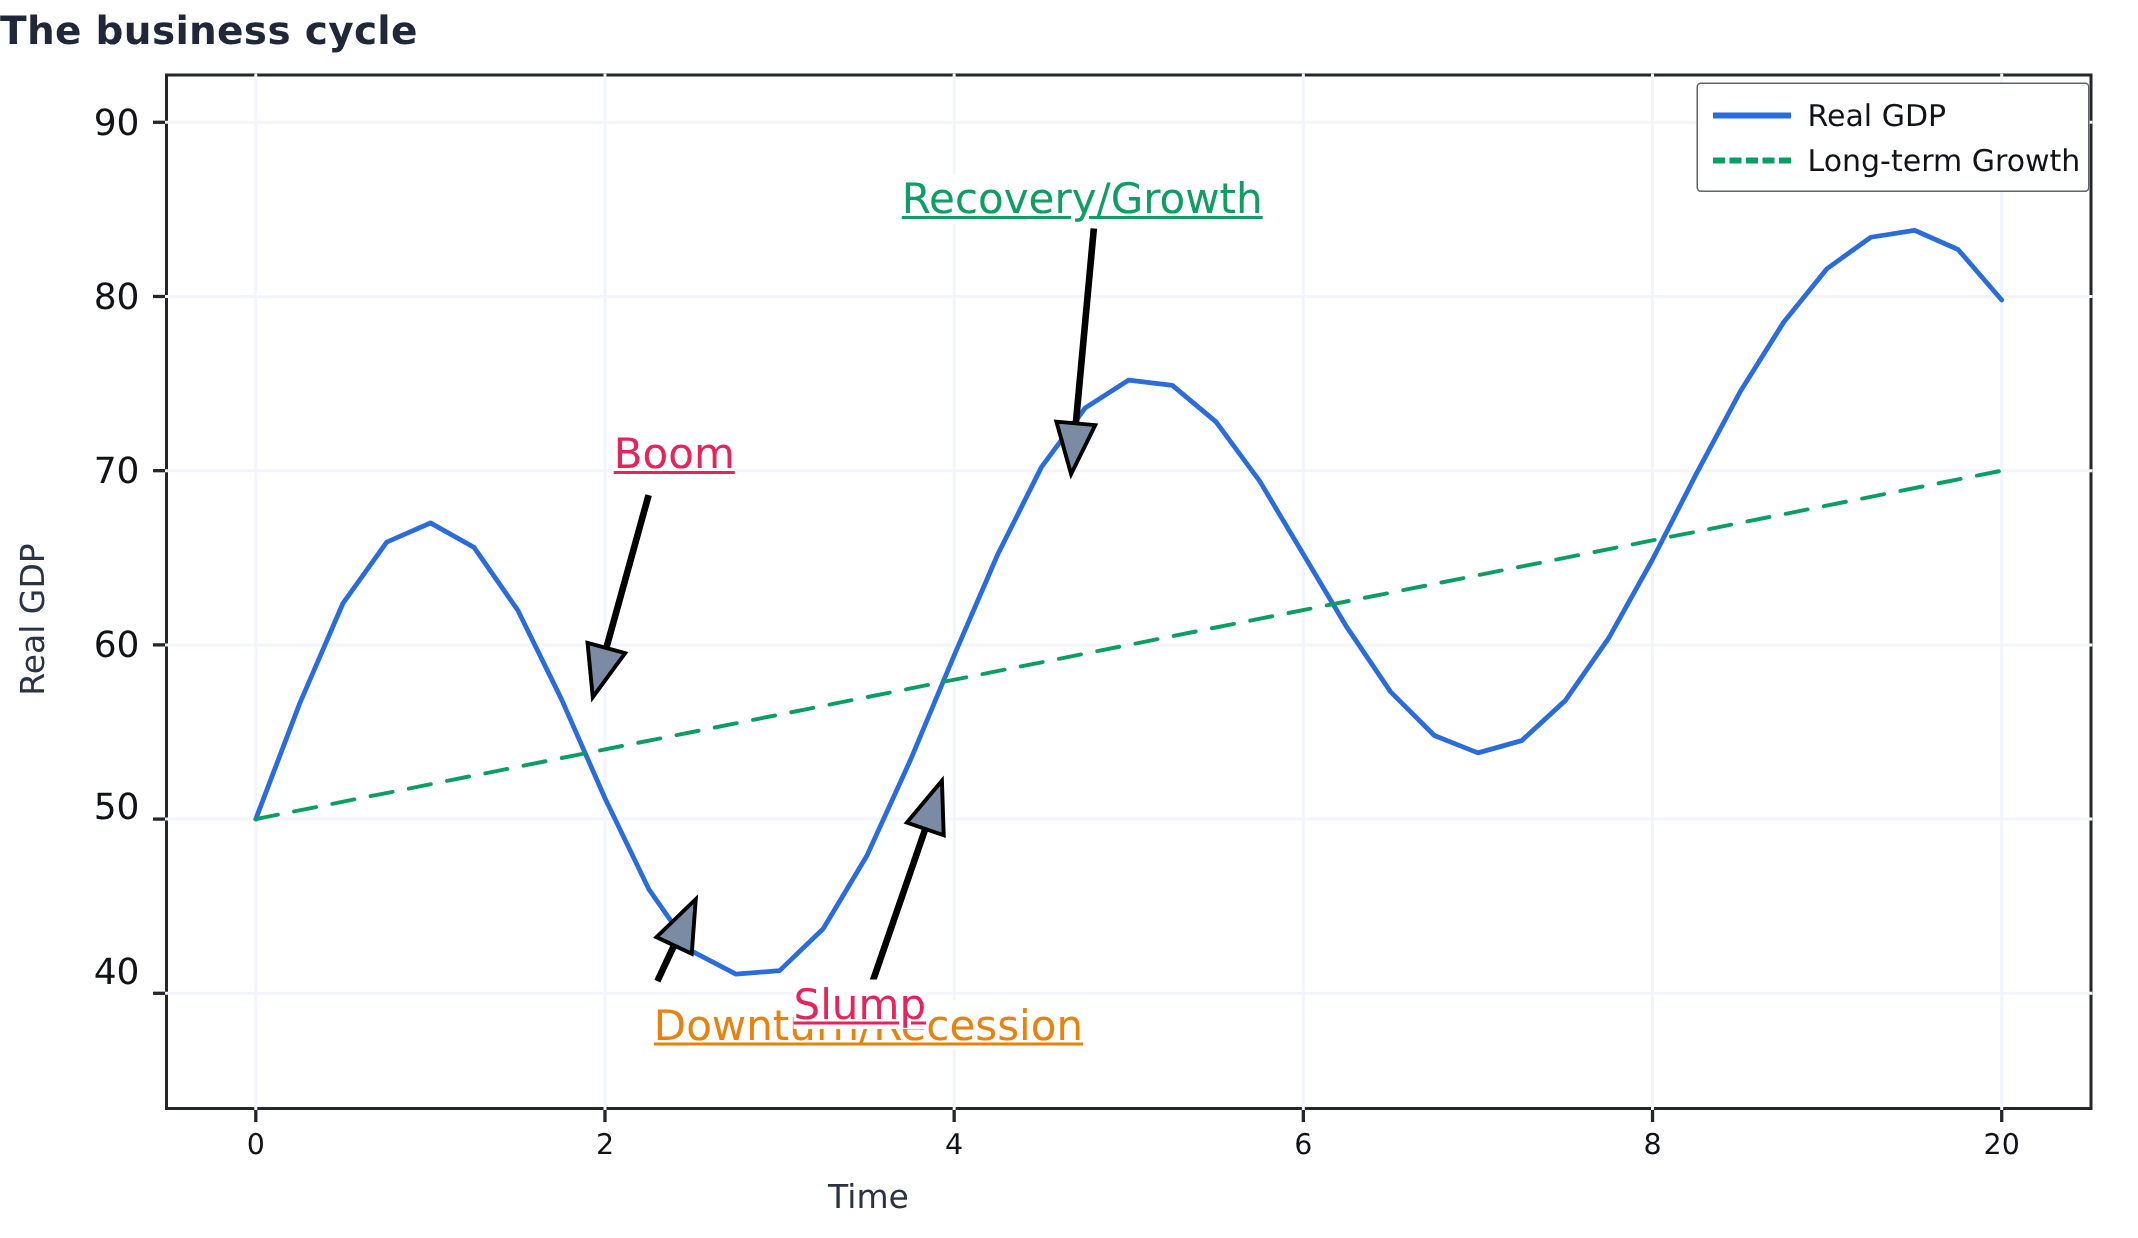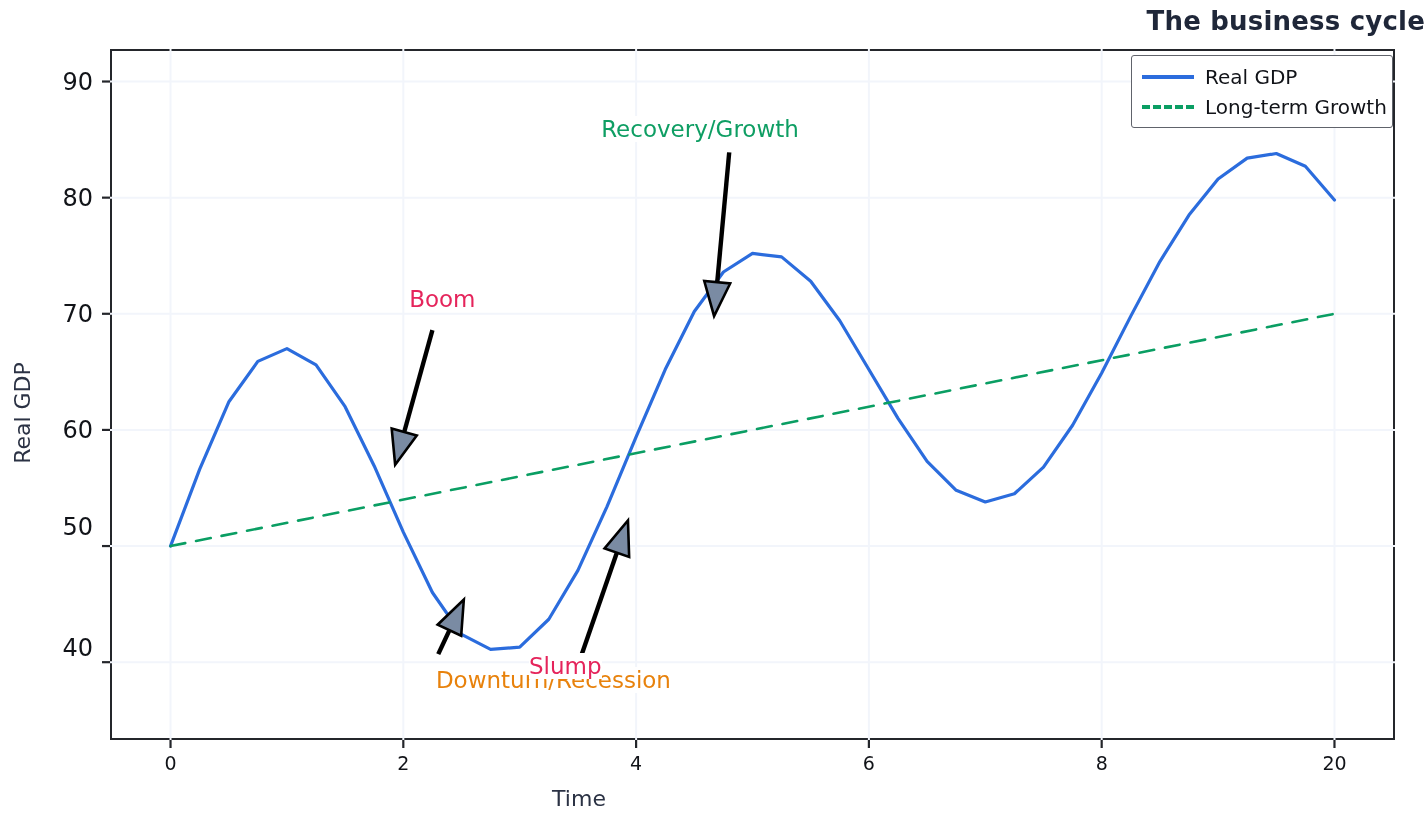--- a/index.html
+++ b/index.html
@@ -19,21 +19,21 @@
     left: 0; top: 0;
     width: 1425px;
     height: 825px;
     background: #ffffff;
   }
   #chart-title {
     position: absolute;
     left: 0;
     top: 6px;
     width: 1425px;
-    text-align: right;
+    text-align: left;
     font-size: 26px;
     font-weight: bold;
     color: #1f2739;
     letter-spacing: 0.2px;
   }
   #plot-area {
     position: absolute;
     left: 110px;
     top: 49px;
     width: 1285px;
@@ -116,23 +116,24 @@
     transform: translateY(-50%);
     display: block;
   }
   .legend-label {
     font-size: 20px;
     color: #111318;
     white-space: nowrap;
   }
   .annot {
     position: absolute;
-    font-size: 23px;
-    white-space: nowrap;
-    background: #ffffff;
+    font-size: 28px;
+    white-space: nowrap;
+    background: #ffffff;
+    text-decoration: underline;
   }
 </style>
 </head>
 <body>
 
 <div id="figure">
 
   <div id="chart-title">The business cycle</div>
 
   <div id="plot-area"></div>
@@ -182,21 +183,21 @@
         <polygon points="714.0896739130435,316.109243697479 704.2732773129626,281.05730569414 730.1629793852487,283.4496532040699" fill="#7a8ba3" stroke="#000000" stroke-width="2.6" stroke-linejoin="miter"></polygon>
         <line x1="438.23369565217394" y1="654.0605042016806" x2="451.9484313468122" y2="624.8264096717509" stroke="#000000" stroke-width="4.4" stroke-linecap="butt"></line>
         <polygon points="463.84057971014494,599.4773109243697 461.16933825881074,635.7797140005941 437.6308894219568,624.7370048060709" fill="#7a8ba3" stroke="#000000" stroke-width="2.6" stroke-linejoin="miter"></polygon>
         <line x1="580.2355072463768" y1="658.7058823529411" x2="618.8182648818502" y2="546.9723839346907" stroke="#000000" stroke-width="4.4" stroke-linecap="butt"></line>
         <polygon points="627.957427536232,520.5058823529412 629.1478914760091,556.8869597917429 604.571854292956,548.4005944698168" fill="#7a8ba3" stroke="#000000" stroke-width="2.6" stroke-linejoin="miter"></polygon>
       </g>
   </svg>
 
   <div id="ytick-labels">
       <div class="ytick-label" style="top: 648px; margin-left: 14px;">40</div>
-      <div class="ytick-label" style="top: 527px;">50</div>
+      <div class="ytick-label" style="top: 538px;">50</div>
       <div class="ytick-label" style="top: 429.921px;">60</div>
       <div class="ytick-label" style="top: 313.787px;">70</div>
       <div class="ytick-label" style="top: 197.652px;">80</div>
       <div class="ytick-label" style="top: 81.5176px;">90</div>
     </div>
   <div id="xtick-labels">
       <div class="xtick-label" style="left: 170.525px;">0</div>
       <div class="xtick-label" style="left: 403.315px;">2</div>
       <div class="xtick-label" style="left: 636.105px;">4</div>
       <div class="xtick-label" style="left: 868.895px;">6</div>

